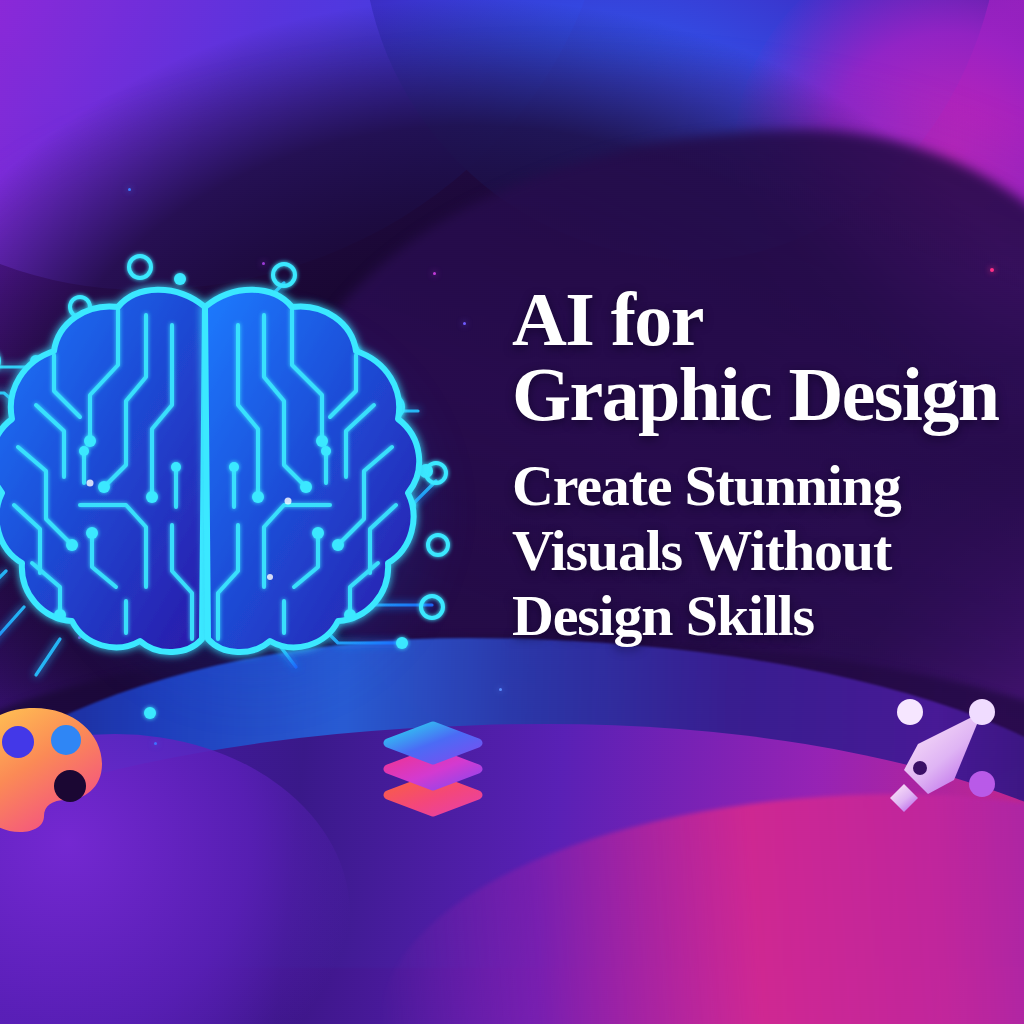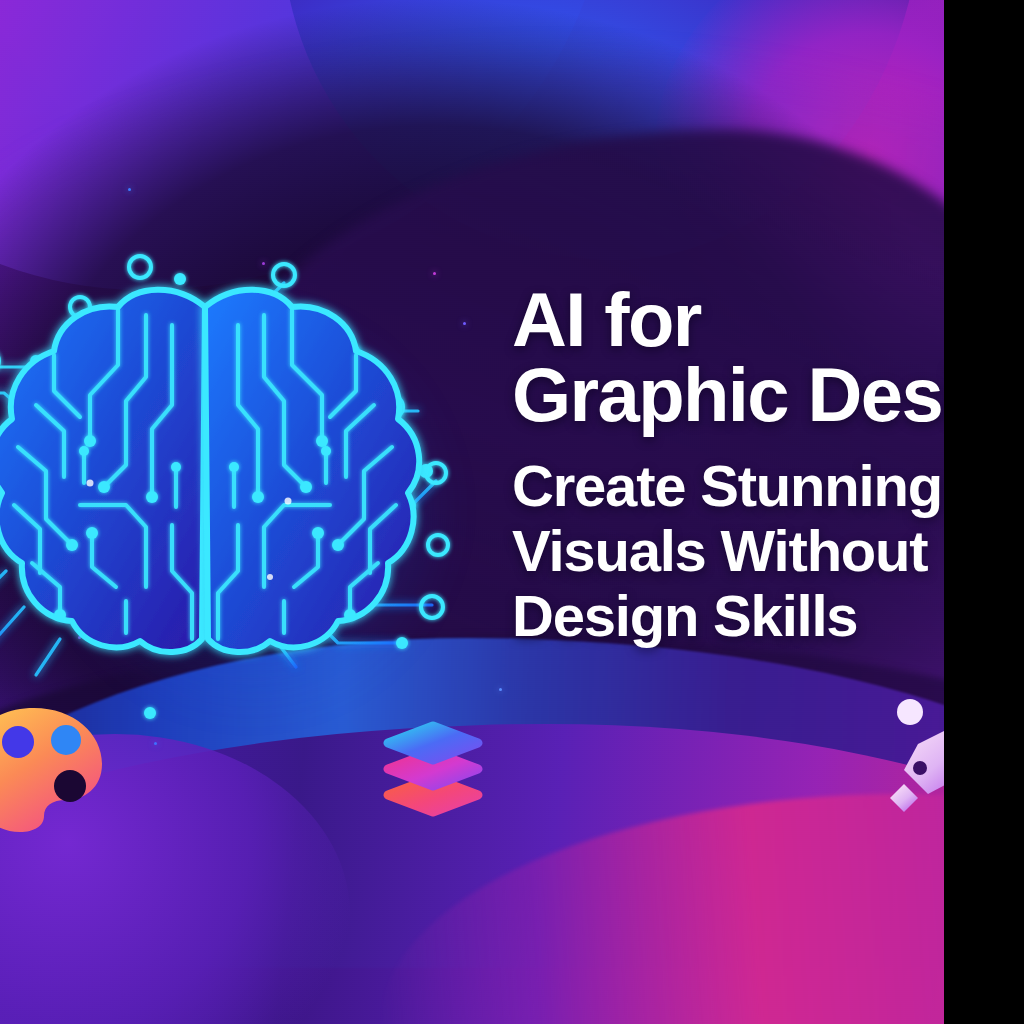--- a/index.html
+++ b/index.html
@@ -7,25 +7,26 @@
     margin: 0;
     padding: 0;
     background: #000;
   }
   body {
     font-family: "Liberation Sans", sans-serif;
   }
 
   #banner {
     position: relative;
-    width: 944px;
+    width: 1024px;
     height: 1024px;
     overflow: hidden;
     background: #6d28d9;
     isolation: isolate;
+    font-family: Liberation Serif, serif;
   }
 
   
   .bg-layer {
     position: absolute;
     inset: 0;
     pointer-events: none;
   }
 
   

